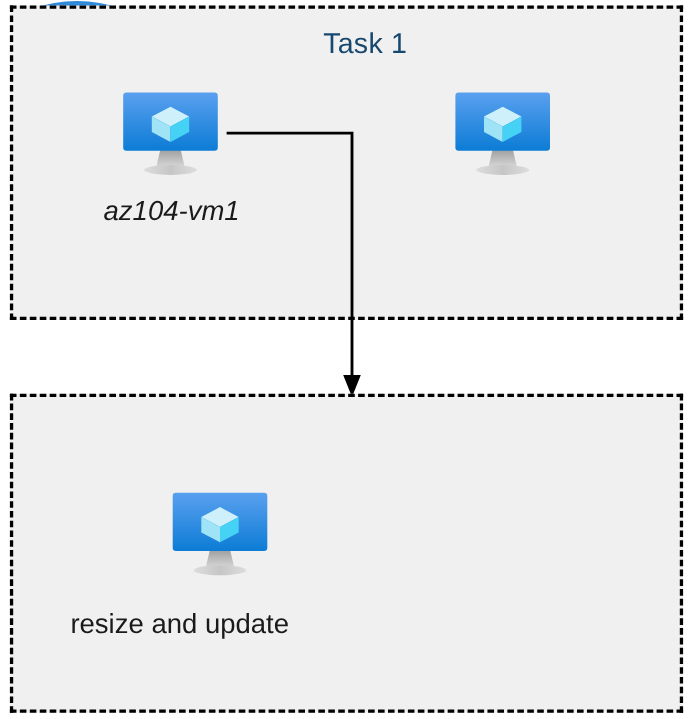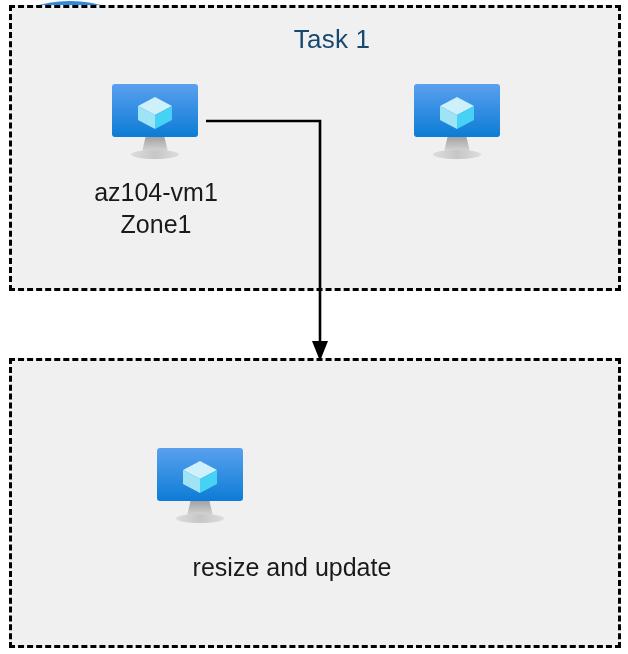--- a/index.html
+++ b/index.html
@@ -60,31 +60,30 @@
 
   
   .vm-label {
     position: absolute;
     text-align: center;
     color: #1a1a1a;
     font-size: 25px;
     line-height: 32px;
     white-space: nowrap;
   }
-  .vm-label .line { display: block; }
+  .vm-label .line { display: block; font-style: italic; }
 
   #vm1-label { left: 28px;  top: 176px; width: 256px; }
   #vm2-label { left: 334px; top: 176px; width: 256px; }
 
   #resize-label {
     position: absolute;
     left: 64px;
     top: 551px;
     width: 456px;
-    text-align: center;
     color: #1a1a1a;
     font-size: 25px;
     line-height: 32px;
     white-space: nowrap;
   }
 
   
   .vm-icon { position: absolute; }
   #vm1-icon    { left: 110px; top: 82px;  width: 100px; height: 80px; }
   #vm2-icon    { left: 412px; top: 82px;  width: 100px; height: 80px; }
@@ -133,21 +132,20 @@
       <g>
         <path d="M45 15 L62 24 L45 33 L28 24 Z" fill="#cdf0fb"></path>
         <path d="M28 24 L45 33 L45 47 L28 38 Z" fill="#9fe3f7"></path>
         <path d="M62 24 L45 33 L45 47 L62 38 Z" fill="#46d2f5"></path>
       </g>
     </svg>
   </div>
 
   <div id="vm1-label" class="vm-label">
     <span class="line">az104-vm1</span>
-    <span class="line">Zone1</span>
   </div>
 
   <div id="vm2-icon" class="vm-icon">
     <svg viewBox="0 0 100 80" width="100" height="80" xmlns="http://www.w3.org/2000/svg">
       <defs>
         <linearGradient id="scr2" x1="0" y1="0" x2="0" y2="1">
           <stop offset="0" stop-color="#5aa0ef"></stop>
           <stop offset="1" stop-color="#0c7cd5"></stop>
         </linearGradient>
         <linearGradient id="std2" x1="0" y1="0" x2="0" y2="1">

